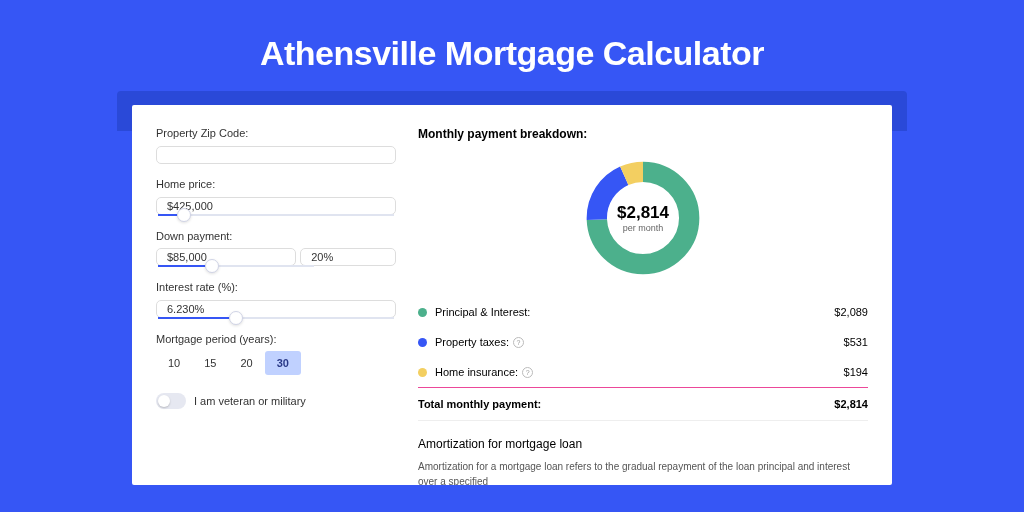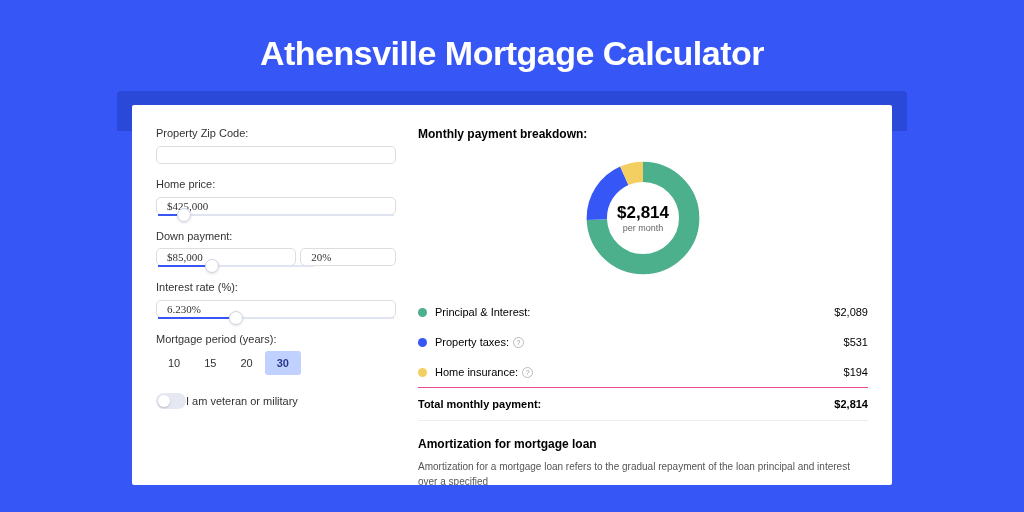--- a/index.html
+++ b/index.html
@@ -45,21 +45,20 @@
     display: block;
   }
   .text-input {
     width: 100%;
     border: 1px solid #ddd;
     border-radius: 5px;
     padding: 2px 10px;
     font-size: 11px;
     color: #333;
     background: #fff;
-    font-family: Liberation Serif, serif;
   }
   .field { margin-bottom: 14px; position: relative; }
   .row2 { display: flex; gap: 4px; }
   .row2 .text-input:first-child { flex: 1.6; }
   .row2 .text-input:last-child { flex: 1; }
   .slider-track {
     position: relative;
     height: 2px;
     background: #e0e4f0;
     margin: -1px 2px 0;
@@ -82,21 +81,21 @@
     border: none;
     color: #333;
     cursor: pointer;
   }
   .pbtn.active {
     background: #c0d1ff;
     border-radius: 3px;
     font-weight: 600;
     color: #2a3a88;
   }
-  .toggle-row { display: flex; align-items: center; margin-top: 18px; }
+  .toggle-row { display: flex; align-items: center; gap: 8px; margin-top: 18px; }
   .toggle {
     width: 30px; height: 16px; background: #e6e8f1; border-radius: 10px; position: relative;
   }
   .toggle::after {
     content:""; position:absolute; width:12px; height:12px; background:#fff;
     border-radius:50%; top:2px; left:2px; box-shadow:0 1px 2px rgba(0,0,0,.2);
   }
   .toggle-label { font-size: 11px; color:#333; }
   .section-title { font-size: 12px; font-weight: 700; margin-bottom: 10px; }
   .donut-wrap { display:flex; justify-content:center; padding: 6px 0 18px; }
@@ -118,21 +117,21 @@
   .legend-label { flex:1; display:flex; align-items:center; gap:4px; }
   .info-icon {
     width:11px;height:11px;border:1px solid #bbb;border-radius:50%;
     display:inline-flex;align-items:center;justify-content:center;
     font-size:7px;color:#999;
   }
   .legend-val { font-weight:400; }
   .total-row { font-weight:700; padding:10px 0; border-top:1px solid #ec4899; border-bottom:1px solid #eee; display:flex; font-size:11px;}
   .total-row span:first-child{flex:1;}
   .amort { margin-top:16px; }
-  .amort-title { font-size:12px; font-weight:700; margin-bottom:8px; }
+  .amort-title { font-size:12px; font-weight:400; margin-bottom:8px; }
   .amort-text { font-size:10px; color:#555; line-height:1.5; }
 </style>
 </head>
 <body>
 
 <h1 class="page-title">Athensville Mortgage Calculator</h1>
 <div class="shadow-bar"></div>
 <div class="card">
 
   <div class="col-left">

